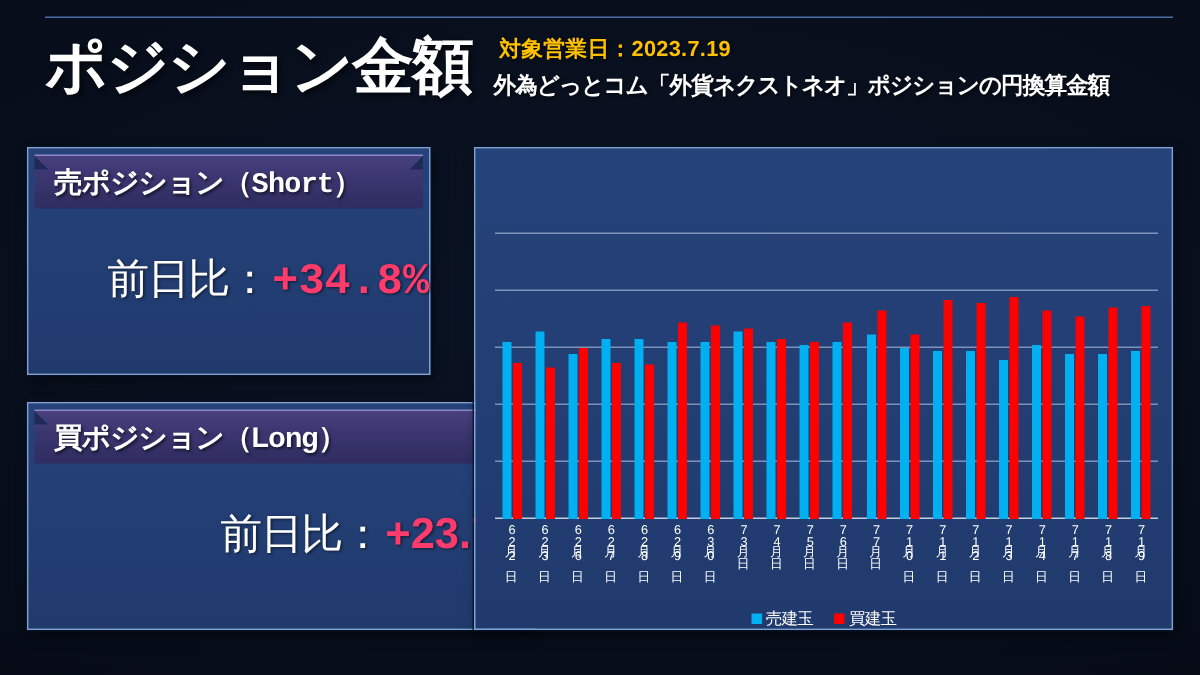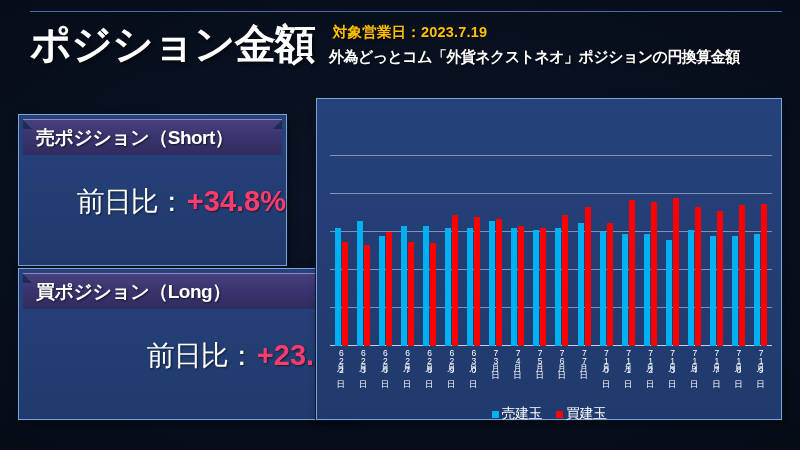--- a/index.html
+++ b/index.html
@@ -120,21 +120,21 @@
     z-index: 2;
   }
 
   .panel-body {
     display: flex;
     align-items: center;
     justify-content: flex-end;
   }
 
   
-  #panel-short { left: 18px;  top: 114px;  width: 269px; height: 152px; }
+  #panel-short { left: 18px;  top: 98px;  width: 269px; height: 152px; font-family: Liberation Mono, monospace; }
   #panel-long  { left: 18px;  top: 268px; width: 339px; height: 152px; }
 
   #panel-short .panel-body,
   #panel-long  .panel-body {
     height: 108px;
     padding-bottom: 14px;
   }
 
   .stat-row {
     display: flex;
@@ -261,21 +261,21 @@
     align-items: center;
     gap: 3px;
   }
   .legend-swatch {
     width: 7px;
     height: 7px;
     display: block;
   }
   .legend-label {
     color: #ffffff;
-    font-size: 14px;
+    font-size: 11px;
     letter-spacing: -.5px;
     white-space: nowrap;
   }
 </style>
 </head>
 <body>
 
 <div id="root">
 
   <div id="title-bar">

